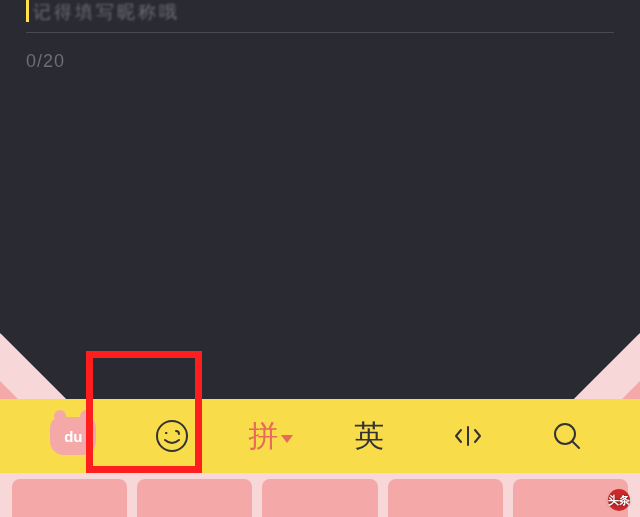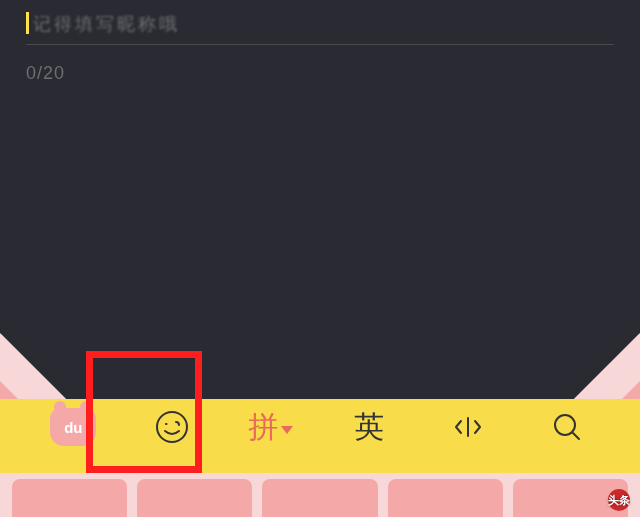--- a/index.html
+++ b/index.html
@@ -1,35 +1,35 @@
 <!DOCTYPE html>
 <html><head>
 <meta charset="utf-8">
 <style>
   * { margin: 0; padding: 0; box-sizing: border-box; }
   html, body { width: 640px; height: 517px; overflow: hidden; font-family: "PingFang SC", "Microsoft YaHei", sans-serif; }
   body { background: #2a2a32; position: relative; }
 
-  .input-area { padding: 12px 26px; }
+  .input-area { padding: 0 26px; }
   .input-row { position: relative; height: 28px; display: flex; align-items: flex-start; }
   .caret { width: 3px; height: 22px; background: #ffe14d; margin-right: 4px; }
   .placeholder { color: #6d6d74; font-size: 18px; letter-spacing: 3px; filter: blur(1.2px); }
   .divider { height: 1px; background: #494950; margin: 4px 0 18px 0; }
   .counter { color: #6d6d74; font-size: 18px; letter-spacing: 1px; }
 
   
   .kbd-wrap { position: absolute; left: 0; right: 0; bottom: 0; height: 140px; }
 
   
   .ear { position: absolute; width: 150px; height: 150px; background: #f7d7d7; transform: rotate(45deg); border-radius: 26px; z-index: 1; }
   .ear.left  { left: -92px;  top: -30px; }
   .ear.right { right: -92px; top: -30px; }
   .ear-inner { position: absolute; width: 82px; height: 82px; background: #f4a8a8; border-radius: 16px; top: 50%; left: 50%; transform: translate(-50%, -50%); }
 
-  .toolbar { position: absolute; left: 0; right: 0; top: 22px; height: 74px; background: #f8dc4a; display: flex; justify-content: space-around; padding: 0 24px; z-index: 2; }
+  .toolbar { position: absolute; left: 0; right: 0; top: 22px; height: 74px; background: #f8dc4a; display: flex; align-items: center; justify-content: space-around; padding: 0 24px; z-index: 2; }
 
   .tool { width: 56px; height: 56px; display: flex; align-items: center; justify-content: center; color: #333; font-size: 30px; font-weight: 500; position: relative; }
 
   .du-badge { width: 46px; height: 38px; background: #f4a8a8; border-radius: 10px 10px 14px 14px; display: flex; align-items: center; justify-content: center; color: #fff; font-size: 15px; font-weight: 600; position: relative; }
   .du-badge::before, .du-badge::after { content: ""; position: absolute; top: -7px; width: 12px; height: 12px; background: #f4a8a8; border-radius: 50%; }
   .du-badge::before { left: 4px; }
   .du-badge::after { right: 4px; }
 
   .ime-sel { color: #e86a5a; display: flex; align-items: center; gap: 3px; }
   .ime-sel .tri { width: 0; height: 0; border-left: 6px solid transparent; border-right: 6px solid transparent; border-top: 8px solid #e86a5a; margin-top: 6px; }

